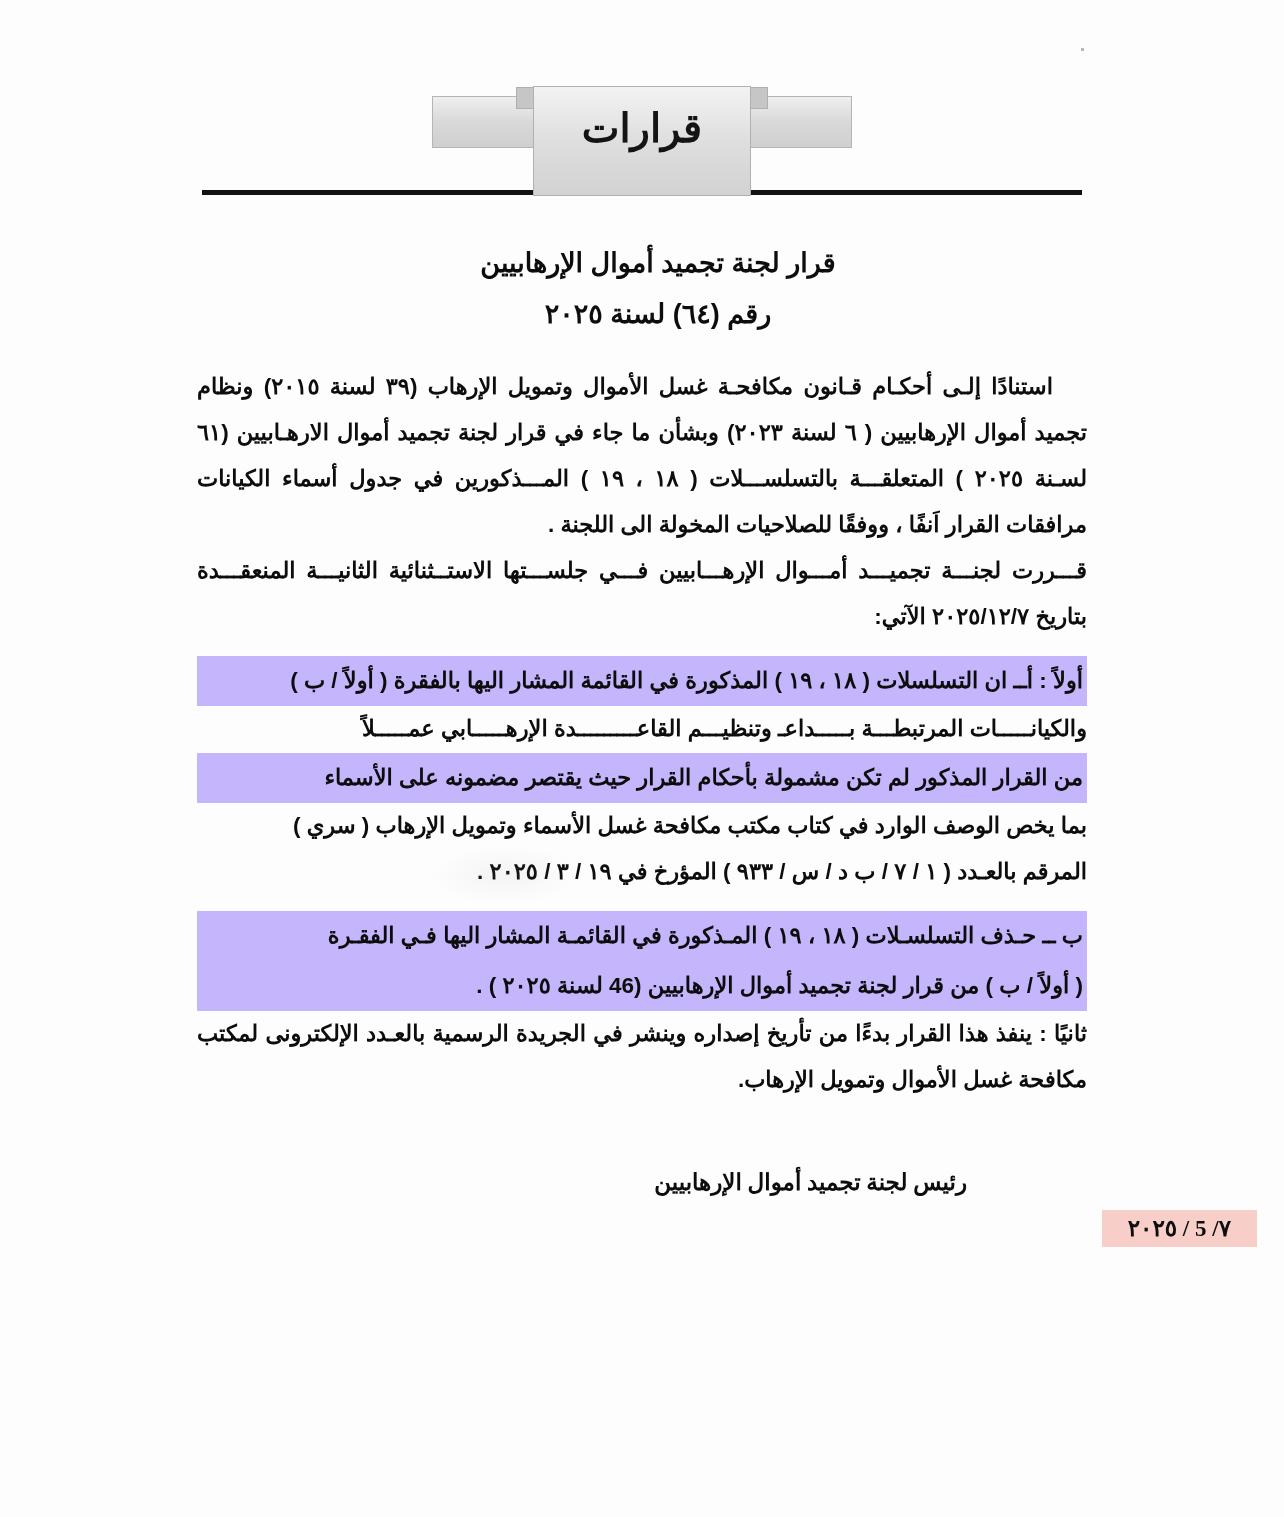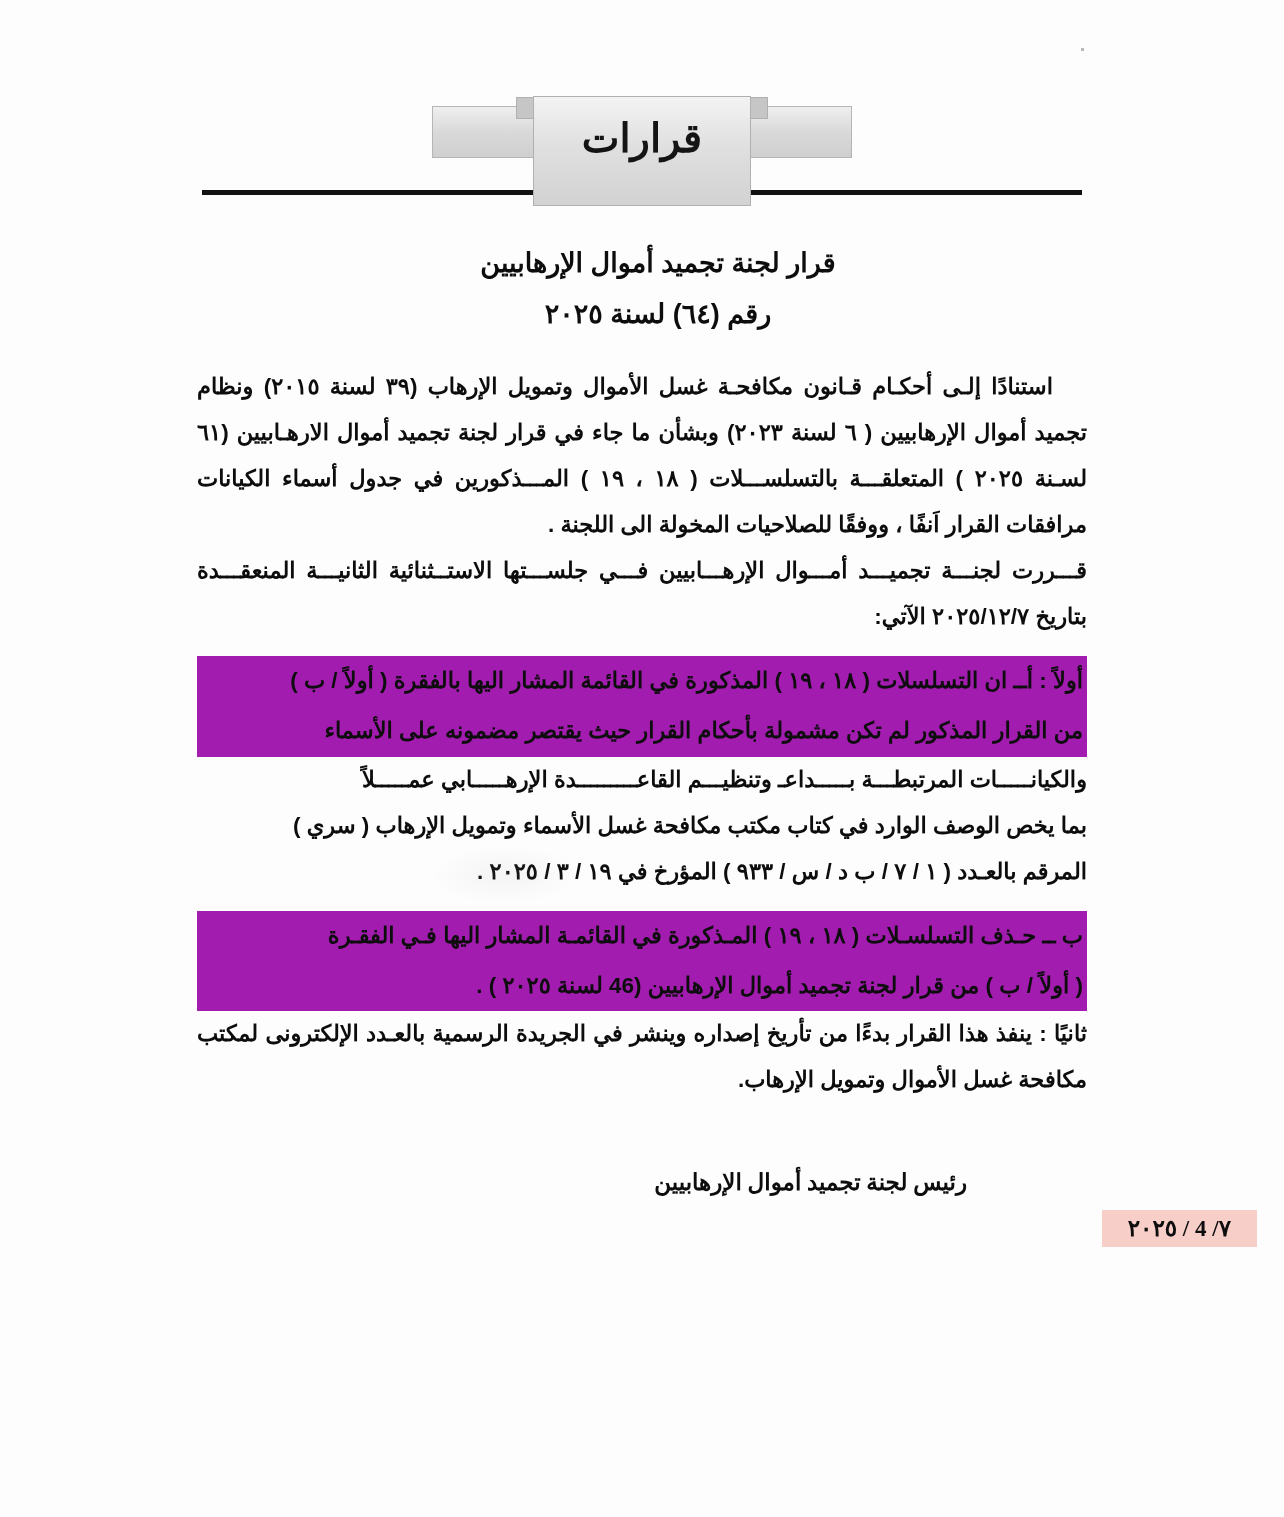--- a/index.html
+++ b/index.html
@@ -29,21 +29,21 @@
     position: relative;
     margin: 0 auto;
     padding-top: 72px;
     width: 1284px;
     height: 132px;
     box-sizing: border-box;
   }
   .ribbon {
     position: absolute;
     left: 50%;
-    top: 96px;
+    top: 86px;
     transform: translateX(-50%);
     width: 420px;
     height: 70px;
   }
   .ribbon-bar {
     position: absolute;
     left: 0;
     top: 10px;
     width: 420px;
     height: 52px;
@@ -131,21 +131,21 @@
   .body-block p {
     margin: 0;
     padding: 0;
   }
   .indent { text-indent: 34px; }
 
   .para-gap { margin-top: 4px; }
 
   
   .hl {
-    background: #a21caf;
+    background: #c4b5fd;
     display: block;
     padding: 2px 4px;
     box-decoration-break: clone;
     -webkit-box-decoration-break: clone;
   }
 
   .clause {
     margin-top: 16px;
   }
   .clause-line {
@@ -228,34 +228,34 @@
   </div>
 
   <div class="body-block">
 
     <p class="indent">استنادًا إلـى أحكـام قـانون مكافحـة غسل الأموال وتمويل الإرهاب (٣٩ لسنة ٢٠١٥) ونظام تجميد أموال الإرهابيين ( ٦  لسنة ٢٠٢٣) وبشأن ما جاء في قرار لجنة تجميد أموال الارهـابيين (٦١ لسـنة ٢٠٢٥ ) المتعلقـــة بالتسلســـلات ( ١٨ ، ١٩ ) المـــذكورين في جدول أسماء الكيانات مرافقات القرار اَنفًا ، ووفقًا للصلاحيات المخولة الى اللجنة .</p>
 
     <p class="para-gap">قـــررت لجنـــة تجميـــد أمـــوال الإرهـــابيين فـــي جلســـتها الاستــثنائية الثانيـــة المنعقـــدة بتاريخ ٢٠٢٥/١٢/٧ الآتي:</p>
 
     <div class="clause">
       <span class="clause-line hl">أولاً : أــ ان التسلسلات ( ١٨ ، ١٩ ) المذكورة في القائمة المشار اليها بالفقرة ( أولاً / ب )</span>
+      <span class="clause-line">والكيانـــــات المرتبطـــة بـــــداعـ      وتنظيـــم القاعـــــــــدة الإرهـــــابي عمـــــلاً</span>
       <span class="clause-line hl">من القرار المذكور لم تكن مشمولة بأحكام القرار حيث يقتصر مضمونه على الأسماء</span>
-      <span class="clause-line">والكيانـــــات المرتبطـــة بـــــداعـ      وتنظيـــم القاعـــــــــدة الإرهـــــابي عمـــــلاً</span>
       <span class="clause-line">بما يخص الوصف الوارد في كتاب مكتب مكافحة غسل الأسماء وتمويل الإرهاب ( سري )</span>
       <span class="clause-line">المرقم بالعـدد ( ١ / ٧ / ب د / س / ٩٣٣ ) المؤرخ في ١٩ / ٣ / ٢٠٢٥ .</span>
     </div>
 
     <div class="clause">
       <span class="clause-line hl">ب ــ حـذف التسلسـلات ( ١٨ ، ١٩ ) المـذكورة في القائمـة المشار اليها فـي الفقـرة</span>
       <span class="clause-line hl">( أولاً / ب ) من قرار لجنة تجميد أموال الإرهابيين (46 لسنة ٢٠٢٥ ) .</span>
     </div>
 
     <p class="second-clause">ثانيًا : ينفذ هذا القرار بدءًا من تأريخ إصداره وينشر في الجريدة الرسمية بالعـدد الإلكترونى لمكتب مكافحة غسل الأموال وتمويل الإرهاب.</p>
   </div>
 
   <div class="watermark"></div>
 
   <div class="signature">
     <div class="sig-name">رئيس لجنة تجميد أموال الإرهابيين</div>
-    <div class="sig-date">٧/ 4 / ٢٠٢٥</div>
+    <div class="sig-date">٧/ 5 / ٢٠٢٥</div>
   </div>
 
 </div>
 
 </body></html>

